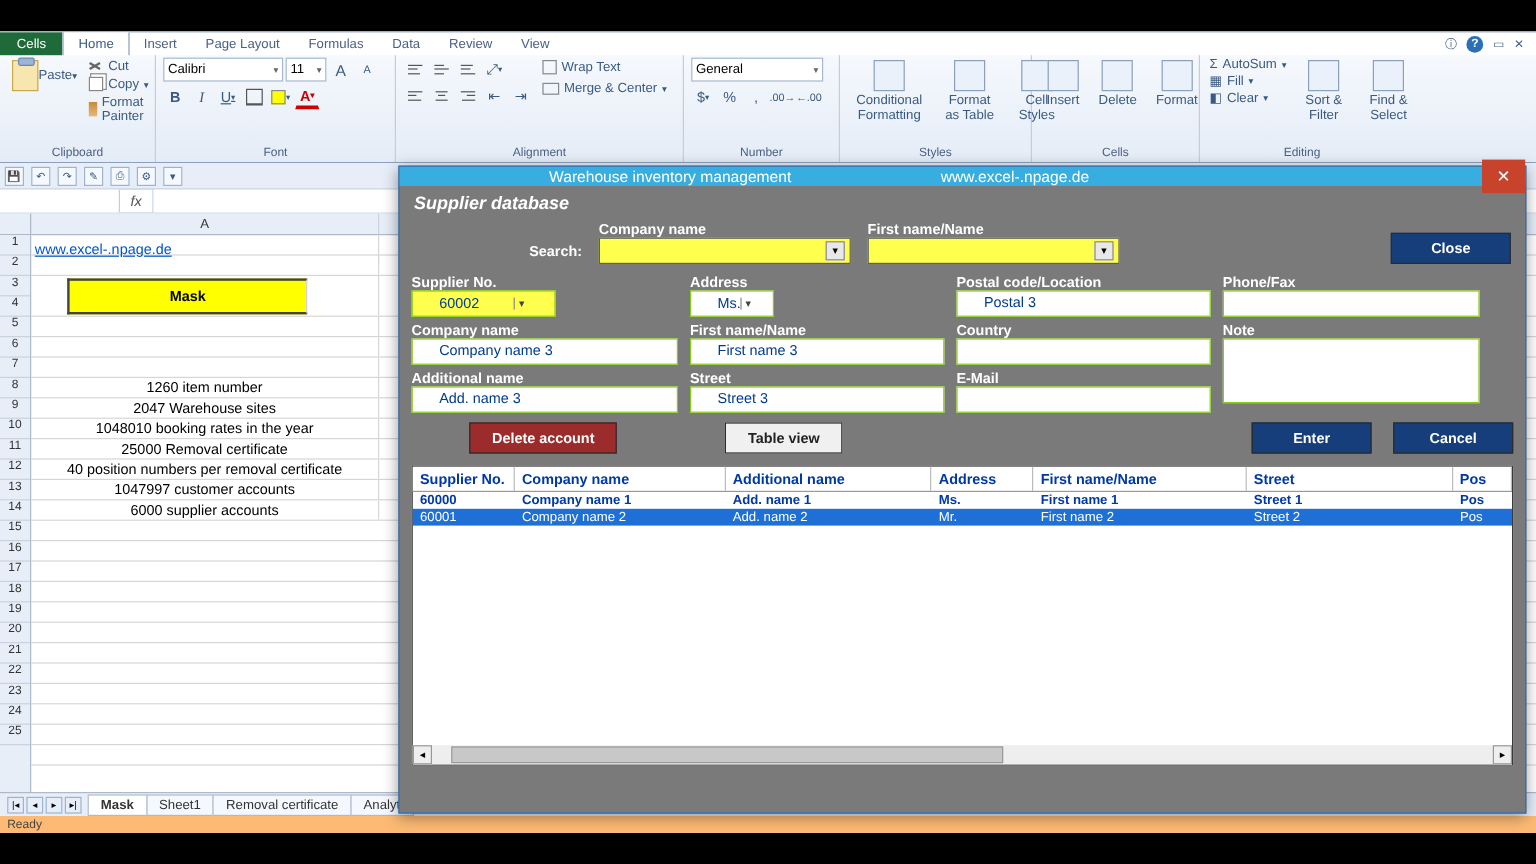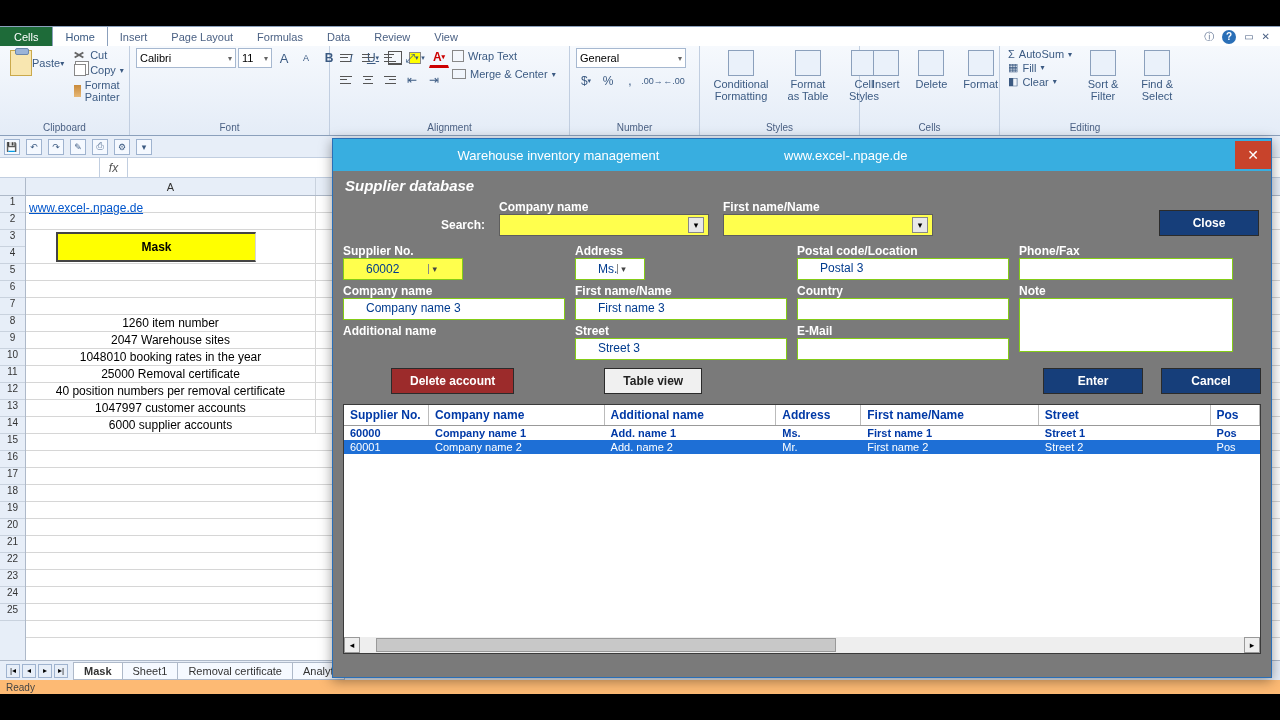--- a/index.html
+++ b/index.html
@@ -28,21 +28,21 @@
 .pastebtn { display:flex; align-items:center; font-size:11px; color:#3b5a82; padding:2px 4px;}
 .pasteicon { width:22px; height:26px; background:#f8e6b0; border:1px solid #caa94c; position:relative;}
 .pasteicon::before{content:"";position:absolute;top:-3px;left:4px;width:12px;height:5px;background:#9bb4d8;border:1px solid #6b87ad;border-radius:2px;}
 .cliprows { display:flex; flex-direction:column; gap:1px; font-size:11px; color:#3b5a82;}
 .cliprow { display:flex; align-items:center; gap:4px; padding:1px 2px;}
 .scissors{width:12px;height:12px;position:relative;} .scissors::before,.scissors::after{content:"";position:absolute;width:10px;height:2px;background:#666;top:5px;} .scissors::before{transform:rotate(30deg);} .scissors::after{transform:rotate(-30deg);}
 .copyicon{width:12px;height:12px;border:1px solid #888;background:#fff;box-shadow:2px -2px 0 #fff,2px -2px 0 1px #888;}
 .brushicon{width:12px;height:12px;background:linear-gradient(#c98a3a,#e7b877);}
 
 
-.fontctls { display:flex; flex-direction:row; gap:3px;}
+.fontctls { display:flex; flex-direction:column; gap:3px;}
 .fontrow { display:flex; gap:2px; align-items:center;}
 .combo { height:20px; border:1px solid #a6b8d0; background:#fff; font-size:11px; padding:0 3px; display:flex; align-items:center; }
 .combo.font { width:100px;} .combo.size{width:34px;}
 .combo .dd{margin-left:auto;font-size:8px;color:#666;}
 .sq { width:20px; height:20px; border:1px solid transparent; display:flex; align-items:center; justify-content:center; font-size:12px; color:#3b5a82;}
 .bold{font-weight:bold;} .ital{font-style:italic;font-family:Georgia;} .under{text-decoration:underline;}
 .border-icon{width:14px;height:14px;border:1px solid #555;border-bottom:2px solid #555;}
 .fill-icon{width:12px;height:12px;background:#ffff00;border:1px solid #888;}
 .fontcolor{font-weight:bold;color:#c00;border-bottom:3px solid #c00;}
 .grow{font-size:13px;} .shrink{font-size:9px;}
@@ -91,21 +91,21 @@
 
 .sheettabs{position:absolute;left:0;bottom:14px;height:20px;width:1280px;background:#e7eef8;border-top:1px solid #aeb9c9;display:flex;align-items:center;font-size:11px;}
 .sheettab{padding:2px 10px;border:1px solid #aeb9c9;background:#f5f9ff;margin-left:-1px;color:#333;}
 .sheettab.active{background:#fff;font-weight:bold;}
 .navset{display:flex;gap:2px;padding:0 6px;}
 .navset span{width:14px;height:14px;border:1px solid #9fb3cf;font-size:8px;display:flex;align-items:center;justify-content:center;}
 .status{position:absolute;left:0;bottom:0;height:14px;width:1280px;background:#fdba74;font-size:10px;padding-left:6px;color:#444;display:flex;align-items:center;}
 
 
 .dialog{position:absolute;left:332px;top:138px;width:940px;height:540px;background:#7a7a7a;border:1px solid #2a6fb7;box-shadow:0 3px 12px rgba(0,0,0,.4);}
-.dlgtitle{height:32px;background:#38aee0;color:#fff;display:flex;align-items:center;font-size:13px;}
+.dlgtitle{height:16px;background:#38aee0;color:#fff;display:flex;align-items:center;font-size:13px;}
 .dlgtitle .tleft{flex:1;text-align:center;}
 .dlgtitle .turl{flex:1;text-align:left;}
 .dlgtitle .xbtn{width:36px;height:28px;background:#c8432b;color:#fff;display:flex;align-items:center;justify-content:center;font-size:14px;}
 .dlgbanner{color:#fff;font-style:italic;font-weight:bold;font-size:15px;padding:6px 12px 4px;}
 .dlgbody{padding:0 10px;}
 .lbl{color:#fff;font-weight:bold;font-size:12px;margin-top:2px;}
 .fld{height:22px;background:#fff;border:1px solid #84cc16;font-size:12px;padding:2px 22px;color:#003b8e;font-weight:normal;}
 .fld.tall{height:54px;}
 .fld.withdd{display:flex;align-items:center;} .fld.withdd .dd{margin-left:auto;border-left:1px solid #888;padding:0 3px;font-size:9px;color:#444;}
 .searchcombo{height:22px;background:#ffff4d;border:1px solid #5e5e5e;display:flex;align-items:center;padding:0 4px;}
@@ -533,20 +533,21 @@
     <div style="display:flex;gap:10px">
       <div style="width:222px">
         <div class="lbl">Supplier No.</div>
         <div class="fld withdd" style="width:120px;background:#ffff4d">
             <span>60002</span>
             <span class="dd">▾</span>
           </div>
         <div class="lbl" style="margin-top:4px">Company name</div>
         <div class="fld">Company name 3</div>
         <div class="lbl" style="margin-top:4px">Additional name</div>
+        <div class="fld">Add. name 3</div>
       </div>
       <div style="width:212px">
         <div class="lbl">Address</div>
         <div class="fld withdd" style="width:70px">
             <span>Ms.</span>
             <span class="dd">▾</span>
           </div>
         <div class="lbl" style="margin-top:4px">First name/Name</div>
         <div class="fld">First name 3</div>
         <div class="lbl" style="margin-top:4px">Street</div>

